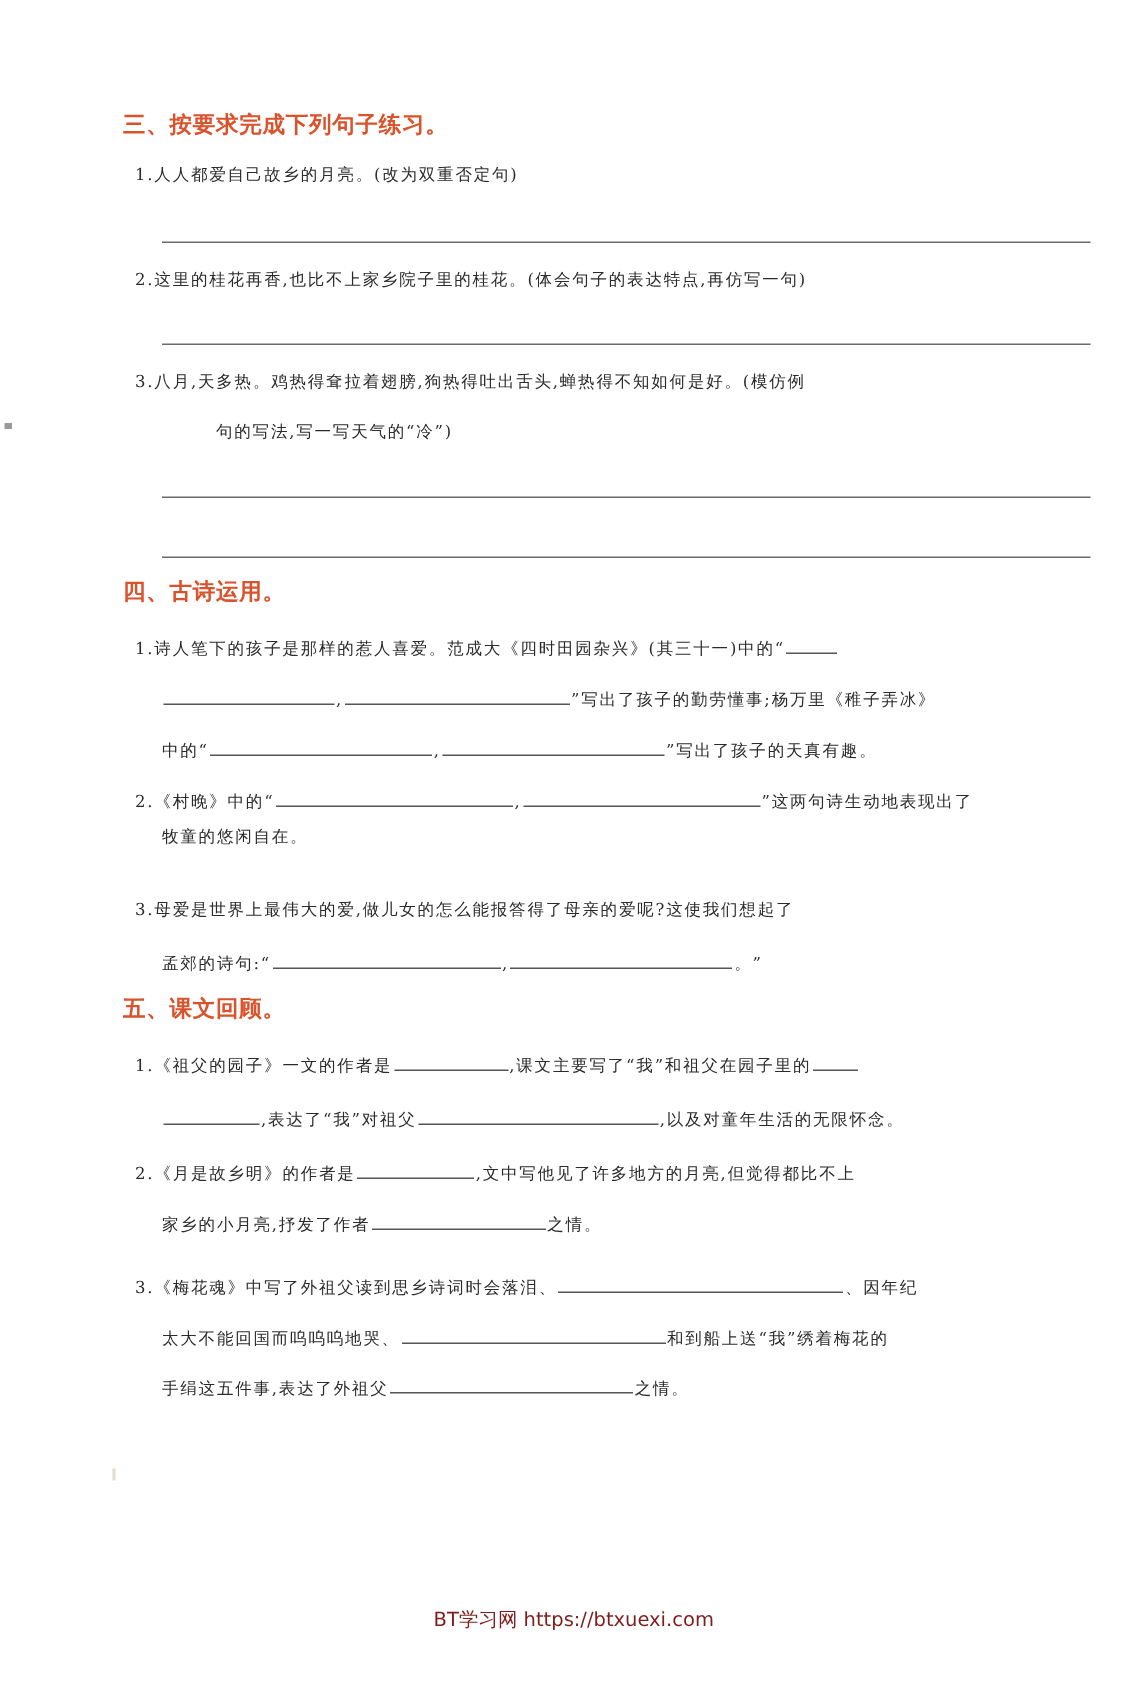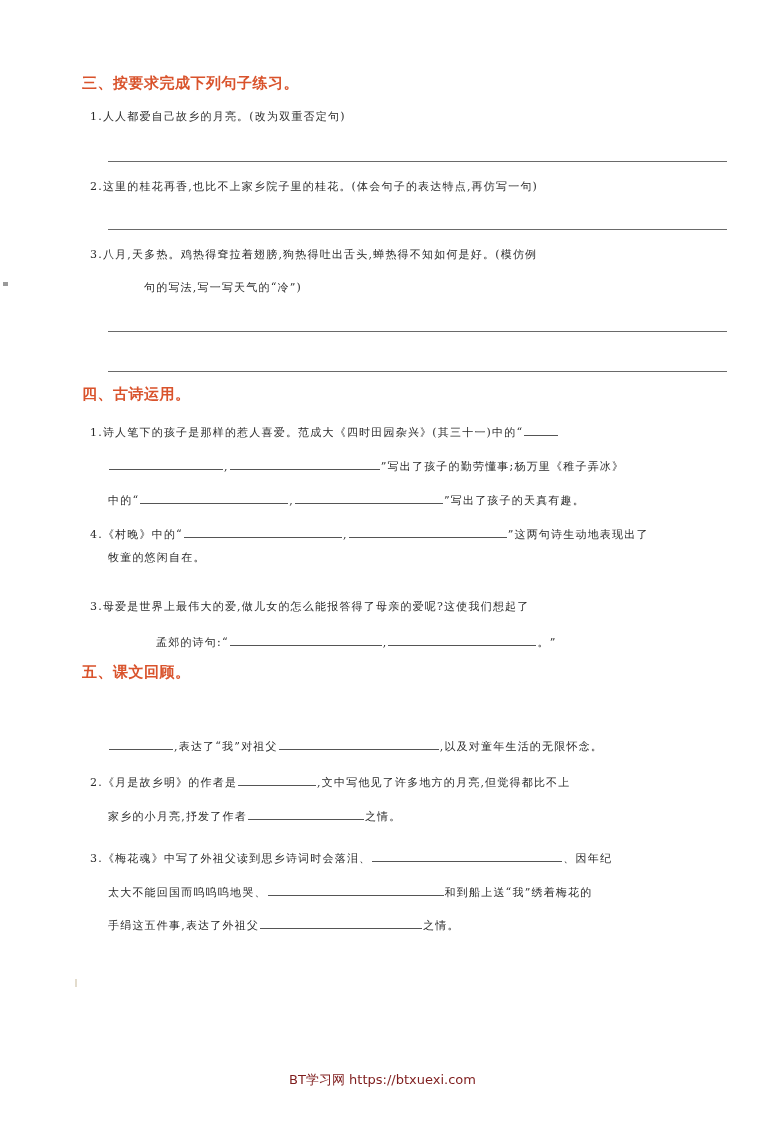--- a/index.html
+++ b/index.html
@@ -60,31 +60,34 @@
     <span>1.诗人笔下的孩子是那样的惹人喜爱。范成大《四时田园杂兴》(其三十一)中的“</span><span class="blank" style="width:34px;"></span>
   </div>
   <div class="line indent" style="top:489px;">
     <span>中的“</span><span class="blank" style="width:148px;"></span><span>,</span><span class="blank" style="width:148px;"></span><span>”写出了孩子的天真有趣。</span>
   </div>
   <div class="line indent" style="top:455px;">
     <span class="blank" style="width:114px;"></span><span>,</span><span class="blank" style="width:150px;"></span><span>”写出了孩子的勤劳懂事;杨万里《稚子弄冰》</span>
   </div>
 
   <div class="line" style="top:523px;">
-    <span>4.《村晚》中的“</span><span class="blank" style="width:158px;"></span><span>,</span><span class="blank" style="width:158px;"></span><span>”这两句诗生动地表现出了</span>
+    <span>2.《村晚》中的“</span><span class="blank" style="width:158px;"></span><span>,</span><span class="blank" style="width:158px;"></span><span>”这两句诗生动地表现出了</span>
   </div>
   <div class="line indent" style="top:548px;">牧童的悠闲自在。</div>
 
   <div class="line" style="top:597px;">3.母爱是世界上最伟大的爱,做儿女的怎么能报答得了母亲的爱呢?这使我们想起了</div>
-  <div class="line indent" style="top:631px;margin-left:48px;">
+  <div class="line indent" style="top:631px;">
     <span>孟郊的诗句:“</span><span class="blank" style="width:152px;"></span><span>,</span><span class="blank" style="width:148px;"></span><span>。”</span>
   </div>
 
   <div class="sec-title" style="top:663px;">五、课文回顾。</div>
 
+  <div class="line" style="top:699px;">
+    <span>1.《祖父的园子》一文的作者是</span><span class="blank" style="width:76px;"></span><span>,课文主要写了“我”和祖父在园子里的</span><span class="blank" style="width:30px;"></span>
+  </div>
   <div class="line indent" style="top:735px;">
     <span class="blank" style="width:64px;"></span><span>,表达了“我”对祖父</span><span class="blank" style="width:160px;"></span><span>,以及对童年生活的无限怀念。</span>
   </div>
 
   <div class="line" style="top:771px;">
     <span>2.《月是故乡明》的作者是</span><span class="blank" style="width:78px;"></span><span>,文中写他见了许多地方的月亮,但觉得都比不上</span>
   </div>
   <div class="line indent" style="top:805px;">
     <span>家乡的小月亮,抒发了作者</span><span class="blank" style="width:116px;"></span><span>之情。</span>
   </div>

